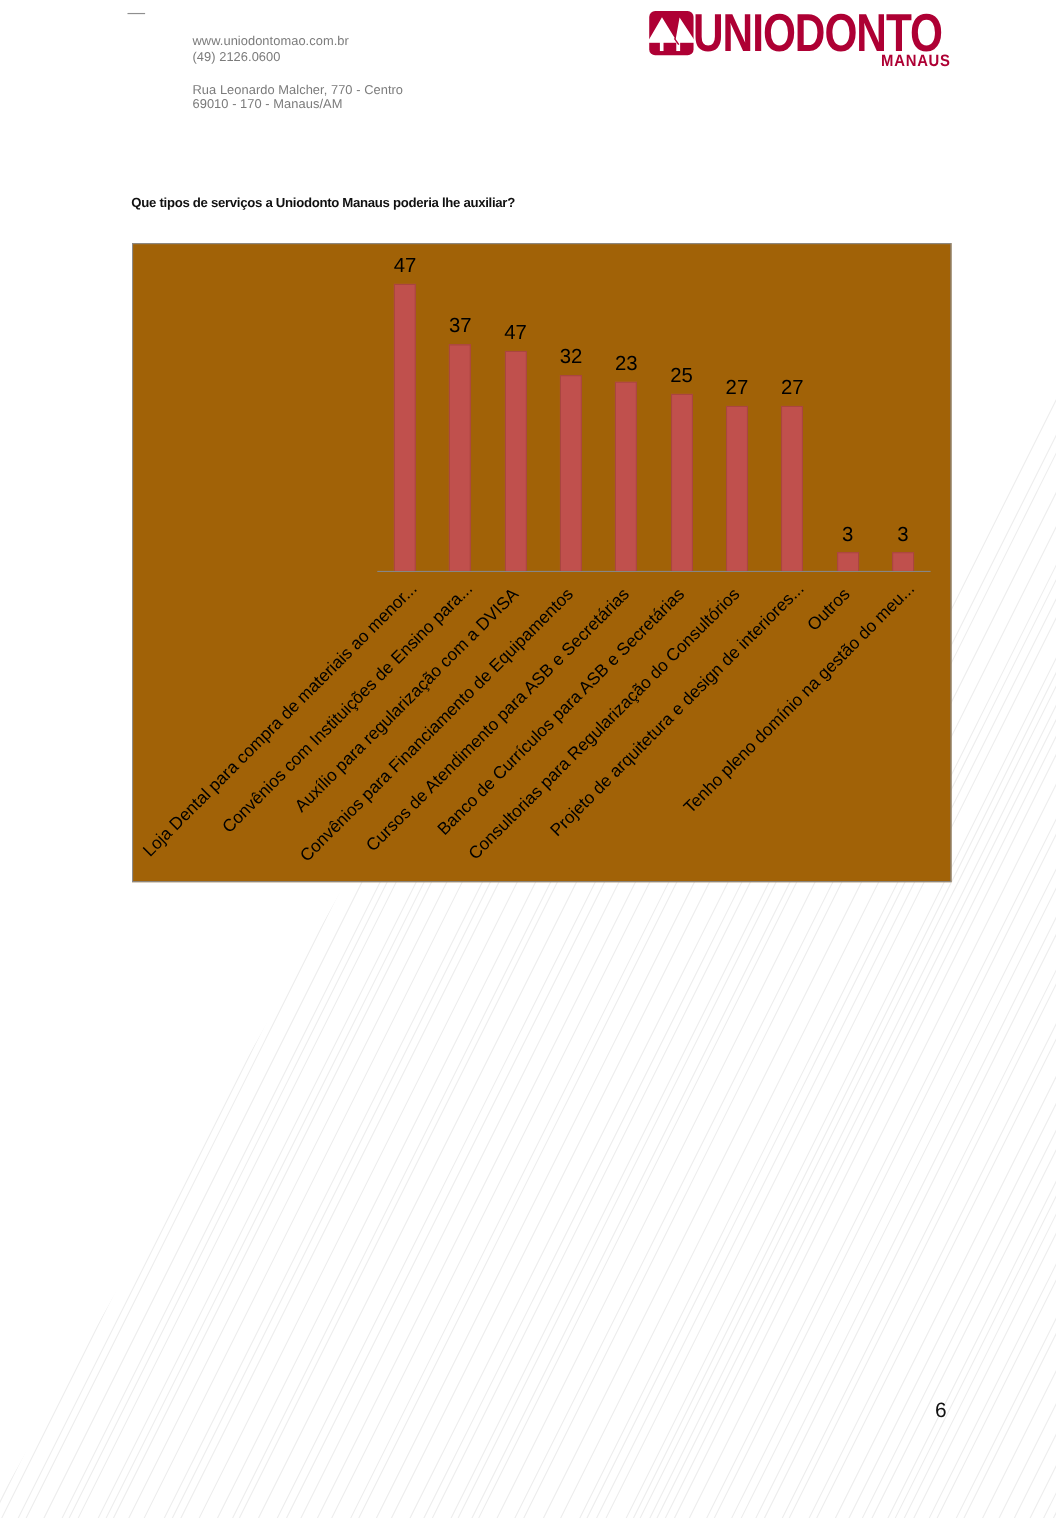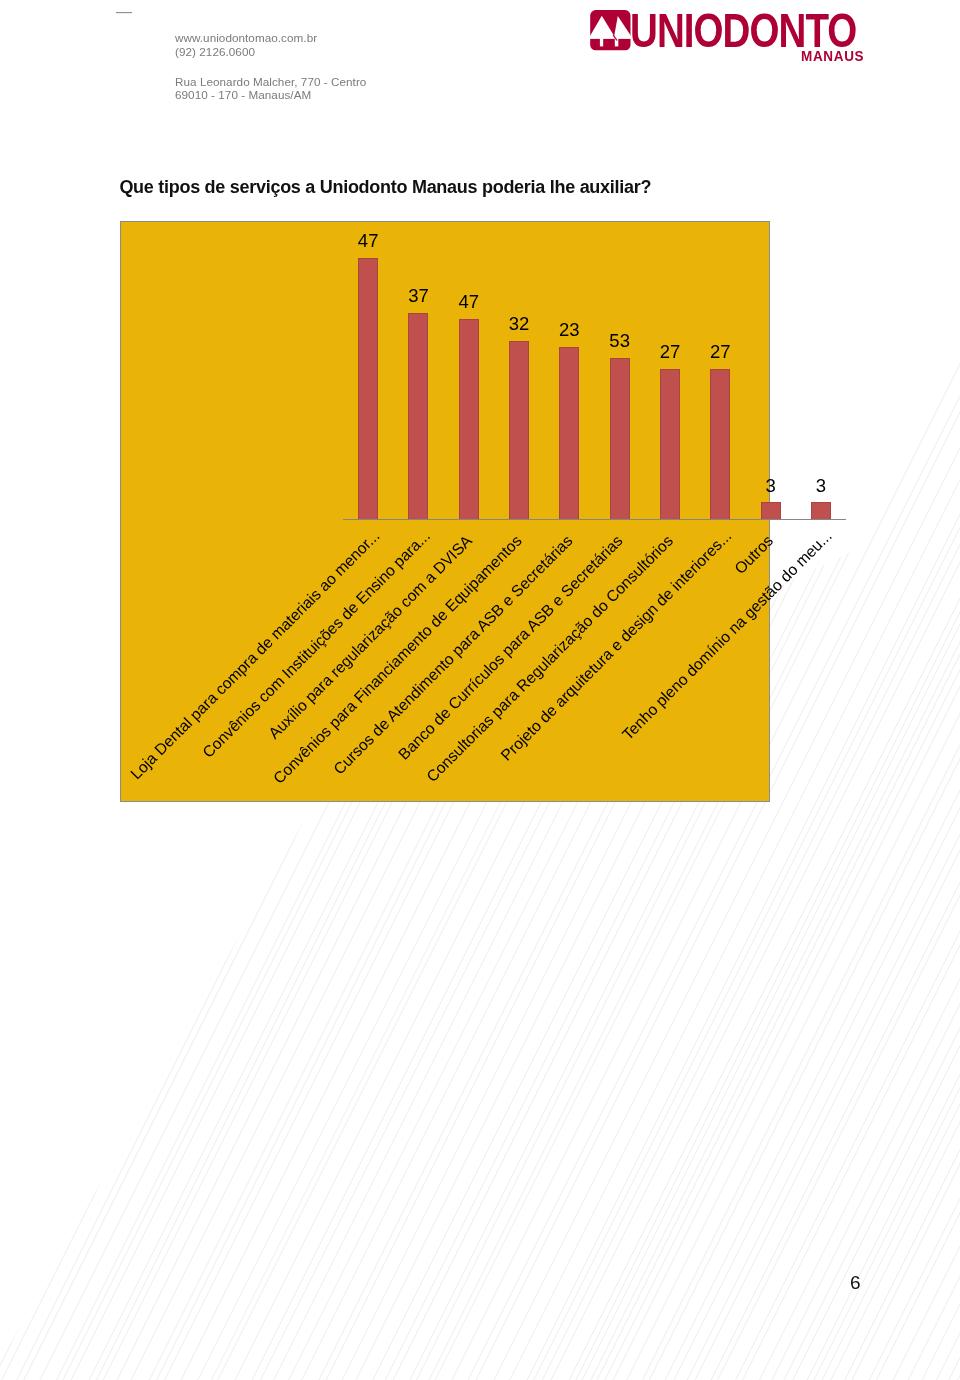--- a/index.html
+++ b/index.html
@@ -33,26 +33,26 @@
   #logo-mark { position:absolute; left:590px; top:10px; }
   #logo-word { position:absolute; left:630px; top:6px; font-size:48.5px; font-weight:bold;
      color:#AE0034; letter-spacing:-1.2px; line-height:48.5px;
      font-family:"Liberation Sans", sans-serif;
      transform:scaleX(0.795); transform-origin:left top; white-space:nowrap; }
   #logo-sub { position:absolute; left:801px; top:48px; font-size:15px; font-weight:bold;
      color:#AE0034; letter-spacing:0.75px; line-height:15px;
      transform:scaleX(0.9); transform-origin:left top; white-space:nowrap; }
 
   
-  #question { position:absolute; left:119.4px; top:176.6px; font-size:18px;
+  #question { position:absolute; left:119.4px; top:176.6px; font-size:12px;
      font-weight:bold; color:#111; letter-spacing:-0.28px; white-space:nowrap; }
 
   
-  #chart { position:absolute; left:120px; top:221px; width:650px; height:581px;
-     border:1px solid #8b8b8b; background:#eab308; }
+  #chart { position:absolute; left:120px; top:221px; width:745px; height:581px;
+     border:1px solid #8b8b8b; background:#a16207; }
   #plot { position:absolute; left:222px; top:19px; width:503px; height:279px; }
   #axis { position:absolute; left:0; bottom:0; width:503px; height:1px; background:#868686; }
   .bar { position:absolute; bottom:1px; width:20px; background:#C0504D;
      box-shadow: inset 1px 0 0 #a9453f, inset -1px 0 0 #a9453f, inset 0 1px 0 #a9453f; }
   .vlab { position:absolute; font-size:18.5px; color:#000; text-align:center; width:60px; line-height:1; }
   .clab { position:absolute; font-size:15.7px; color:#000; white-space:nowrap;
      transform:rotate(-45deg); transform-origin:100% 100%; line-height:1;
      text-align:right; }
 
   
@@ -486,21 +486,21 @@
         <line x1="2559.5" y1="1500" x2="3359.5" y2="-100" stroke="#ededed" stroke-width="1.0"></line>
         <line x1="2566.4" y1="1500" x2="3366.4" y2="-100" stroke="#ededed" stroke-width="1.0"></line>
         <line x1="2581.6" y1="1500" x2="3381.6" y2="-100" stroke="#ededed" stroke-width="1.0"></line>
         <line x1="2594.6" y1="1500" x2="3394.6" y2="-100" stroke="#ededed" stroke-width="1.0"></line>
       </g>
     </svg>
 
   <div id="hdr-text">
     <span id="hdr-dash">—</span>
     <span class="hdr-l" style="top:32px">www.uniodontomao.com.br</span>
-    <span class="hdr-l" style="top:46.2px">(92) 2126.0600</span>
+    <span class="hdr-l" style="top:46.2px">(49) 2126.0600</span>
     <span class="hdr-l" style="top:76.2px">Rua Leonardo Malcher, 770 - Centro</span>
     <span class="hdr-l" style="top:89px">69010 - 170 - Manaus/AM</span>
   </div>
 
   <div id="logo">
     <svg id="logo-mark" width="41" height="41" viewBox="0 0 41 41">
       <rect x="0.2" y="0.1" width="40.3" height="40.2" rx="5.4" ry="5.4" fill="#AE0034"></rect>
       <path d="M -0.6 27.0 L 11.8 5.7 L 24.2 26.0 L 27.8 5.9 L 41.6 27.0 Z" fill="#ffffff"></path>
       <rect x="-1" y="26.2" width="43" height="2.7" fill="#ffffff"></rect>
       <rect x="9.9" y="26.2" width="3.3" height="10.2" fill="#ffffff"></rect>
@@ -525,21 +525,21 @@
         <div class="bar" style="left: 115.75px; height: 200.16px; background: rgb(192, 80, 77);"></div>
         <div class="vlab" style="left: 95.75px; top: 52.04px;">47</div>
         <div class="clab" style="right: 371.25px; top: 287px;">Auxílio para regularização com a DVISA</div>
         <div class="bar" style="left: 166.05px; height: 177.92px; background: rgb(192, 80, 77);"></div>
         <div class="vlab" style="left: 146.05px; top: 74.28px;">32</div>
         <div class="clab" style="right: 320.95px; top: 287px;">Convênios para Financiamento de Equipamentos</div>
         <div class="bar" style="left: 216.35px; height: 172.36px; background: rgb(192, 80, 77);"></div>
         <div class="vlab" style="left: 196.35px; top: 79.84px;">23</div>
         <div class="clab" style="right: 270.65px; top: 287px;">Cursos de Atendimento para ASB e Secretárias</div>
         <div class="bar" style="left: 266.65px; height: 161.24px; background: rgb(192, 80, 77);"></div>
-        <div class="vlab" style="left: 246.65px; top: 90.96px;">53</div>
+        <div class="vlab" style="left: 246.65px; top: 90.96px;">25</div>
         <div class="clab" style="right: 220.35px; top: 287px;">Banco de Currículos para ASB e Secretárias</div>
         <div class="bar" style="left: 316.95px; height: 150.12px; background: rgb(192, 80, 77);"></div>
         <div class="vlab" style="left: 296.95px; top: 102.08px;">27</div>
         <div class="clab" style="right: 170.05px; top: 287px;">Consultorias para Regularização do Consultórios</div>
         <div class="bar" style="left: 367.25px; height: 150.12px; background: rgb(192, 80, 77);"></div>
         <div class="vlab" style="left: 347.25px; top: 102.08px;">27</div>
         <div class="clab" style="right: 111.75px; top: 282px;">Projeto de arquitetura e design de interiores...</div>
         <div class="bar" style="left: 417.55px; height: 16.68px; background: rgb(192, 80, 77);"></div>
         <div class="vlab" style="left: 397.55px; top: 235.52px;">3</div>
         <div class="clab" style="right: 69.45px; top: 287px;">Outros</div>

